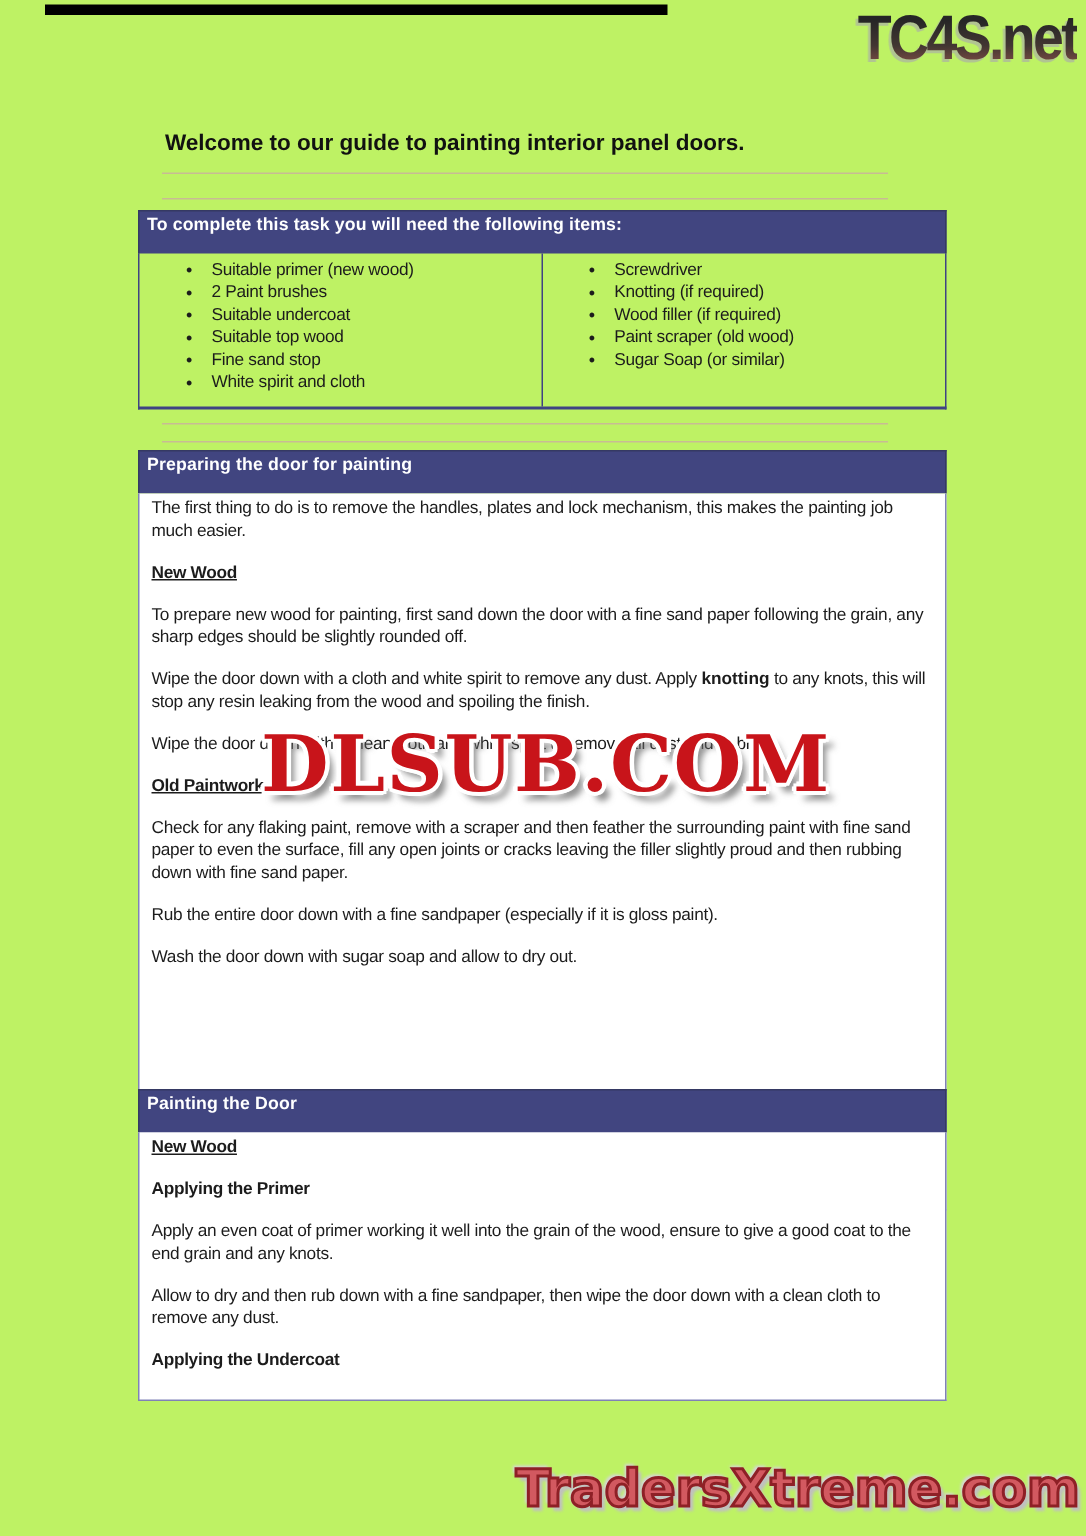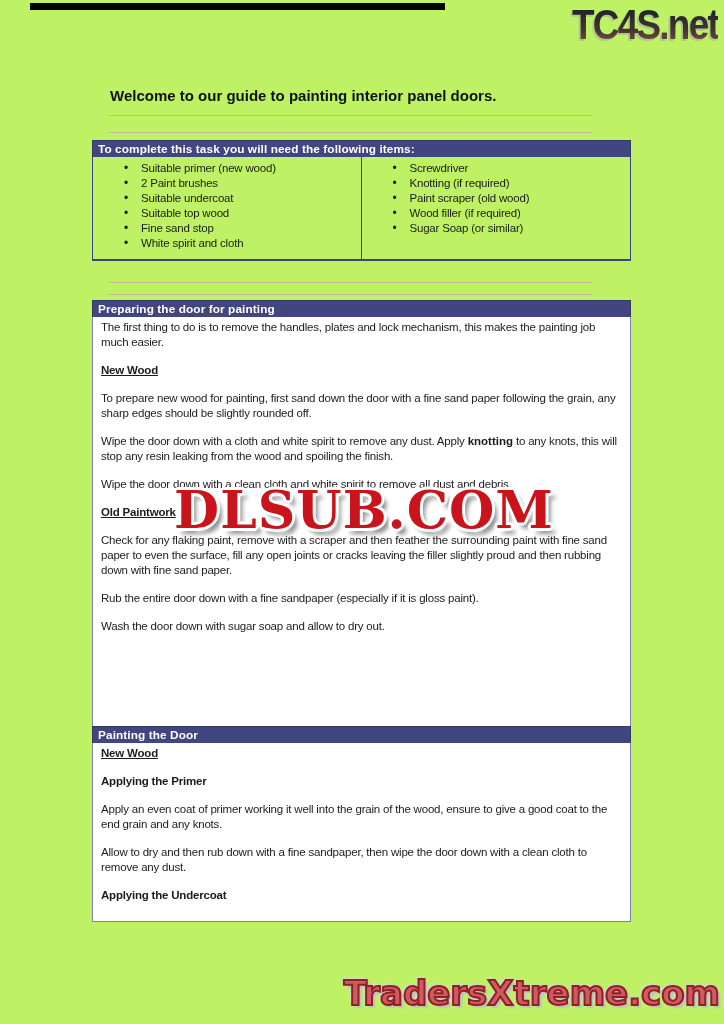--- a/index.html
+++ b/index.html
@@ -20,21 +20,21 @@
   }
   
   .page-title{position:absolute;left:110px;top:87px;width:560px;
     font-size:15px;font-weight:700;color:#111;}
   
   .divline{position:absolute;left:108px;width:484px;height:0;border-top:1px solid #c8bb94;}
   
   .sect{position:absolute;left:92px;width:539px;box-sizing:border-box;}
   .sect-header{
     box-sizing:border-box;background:#414580;color:#fff;font-weight:700;
-    font-size:11.8px;line-height:17px;height:17px;padding:0 5px;letter-spacing:.1px;
+    font-size:11.8px;line-height:17px;height:29px;padding:0 5px;letter-spacing:.1px;
     border:1px solid #353963;border-bottom:none;
   }
   .sect-body{
     box-sizing:border-box;background:#fff;border:1px solid #8082b8;border-top:none;
     font-size:11.5px;line-height:15px;letter-spacing:-.2px;padding:3px 8px;
   }
   
   .items-body{display:flex;border:1px solid #3f4383;border-top:none;border-bottom-width:2px;height:104px;box-sizing:border-box;padding:0;}
   .items-col{width:50%;box-sizing:border-box;padding-top:4px;font-size:11.5px;line-height:14.9px;letter-spacing:-.2px;}
   .items-col.first{border-right:1px solid #3f4383;}
@@ -94,22 +94,22 @@
           <li>Suitable undercoat</li>
           <li>Suitable top wood</li>
           <li>Fine sand stop</li>
           <li>White spirit and cloth</li>
         </ul>
       </div>
       <div class="items-col">
         <ul>
           <li>Screwdriver</li>
           <li>Knotting (if required)</li>
+          <li>Wood filler (if required)</li>
           <li>Paint scraper (old wood)</li>
-          <li>Wood filler (if required)</li>
           <li>Sugar Soap (or similar)</li>
         </ul>
       </div>
     </div>
   </div>
 
   <div class="sect" style="top:300px">
     <div class="sect-header">Preparing the door for painting</div>
     <div class="sect-body" style="height:478px">
       <p>The first thing to do is to remove the handles, plates and lock mechanism, this makes the painting job much easier.</p>

